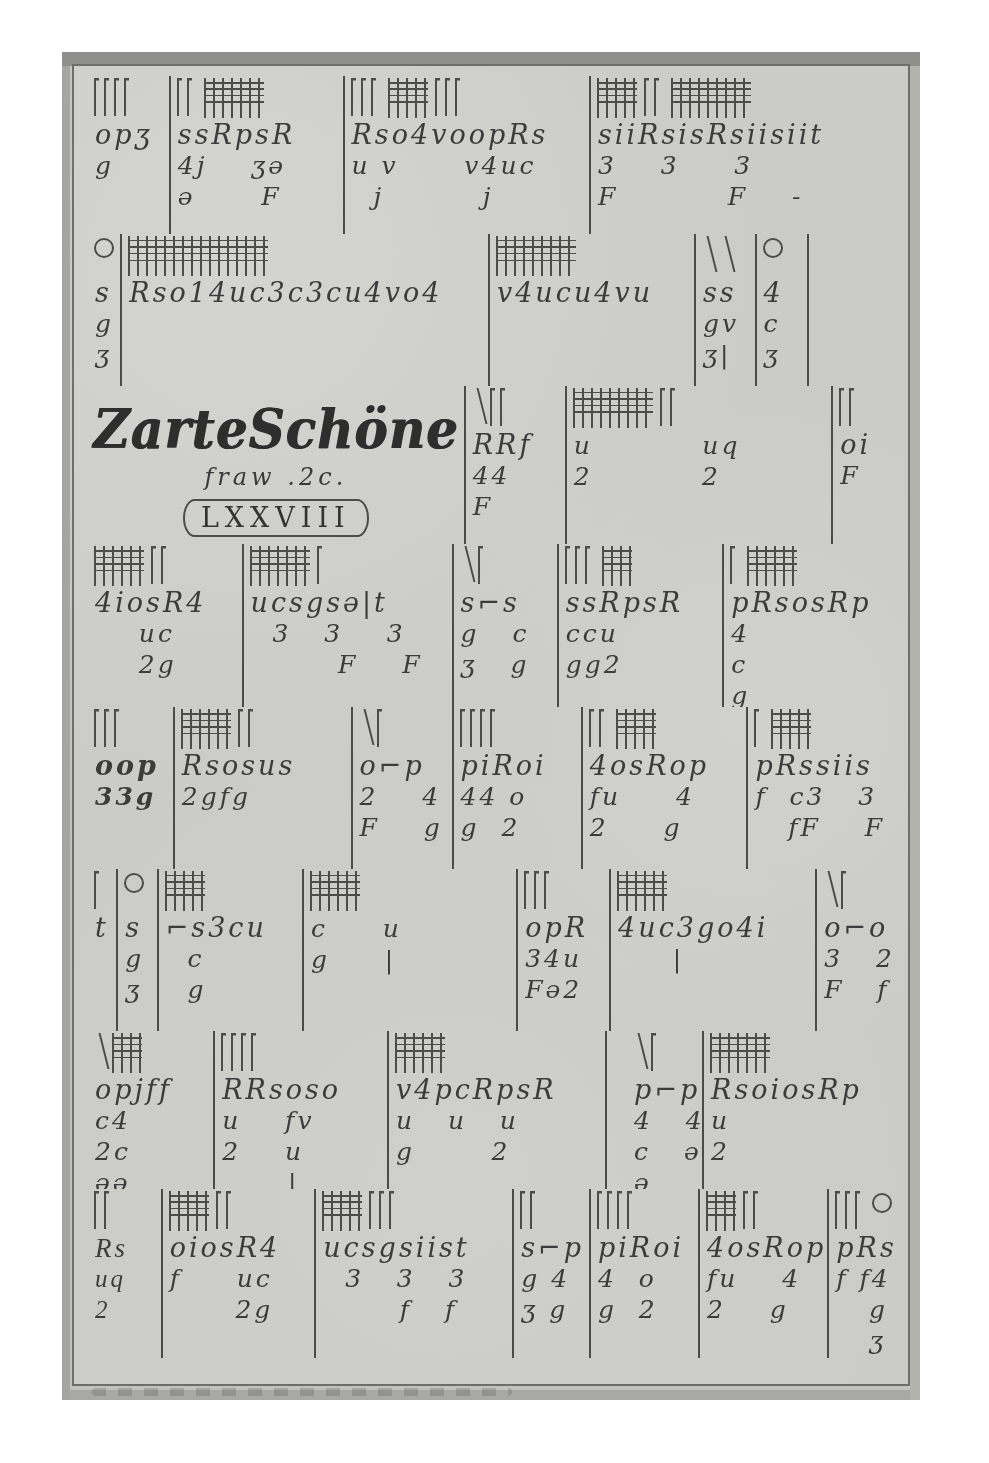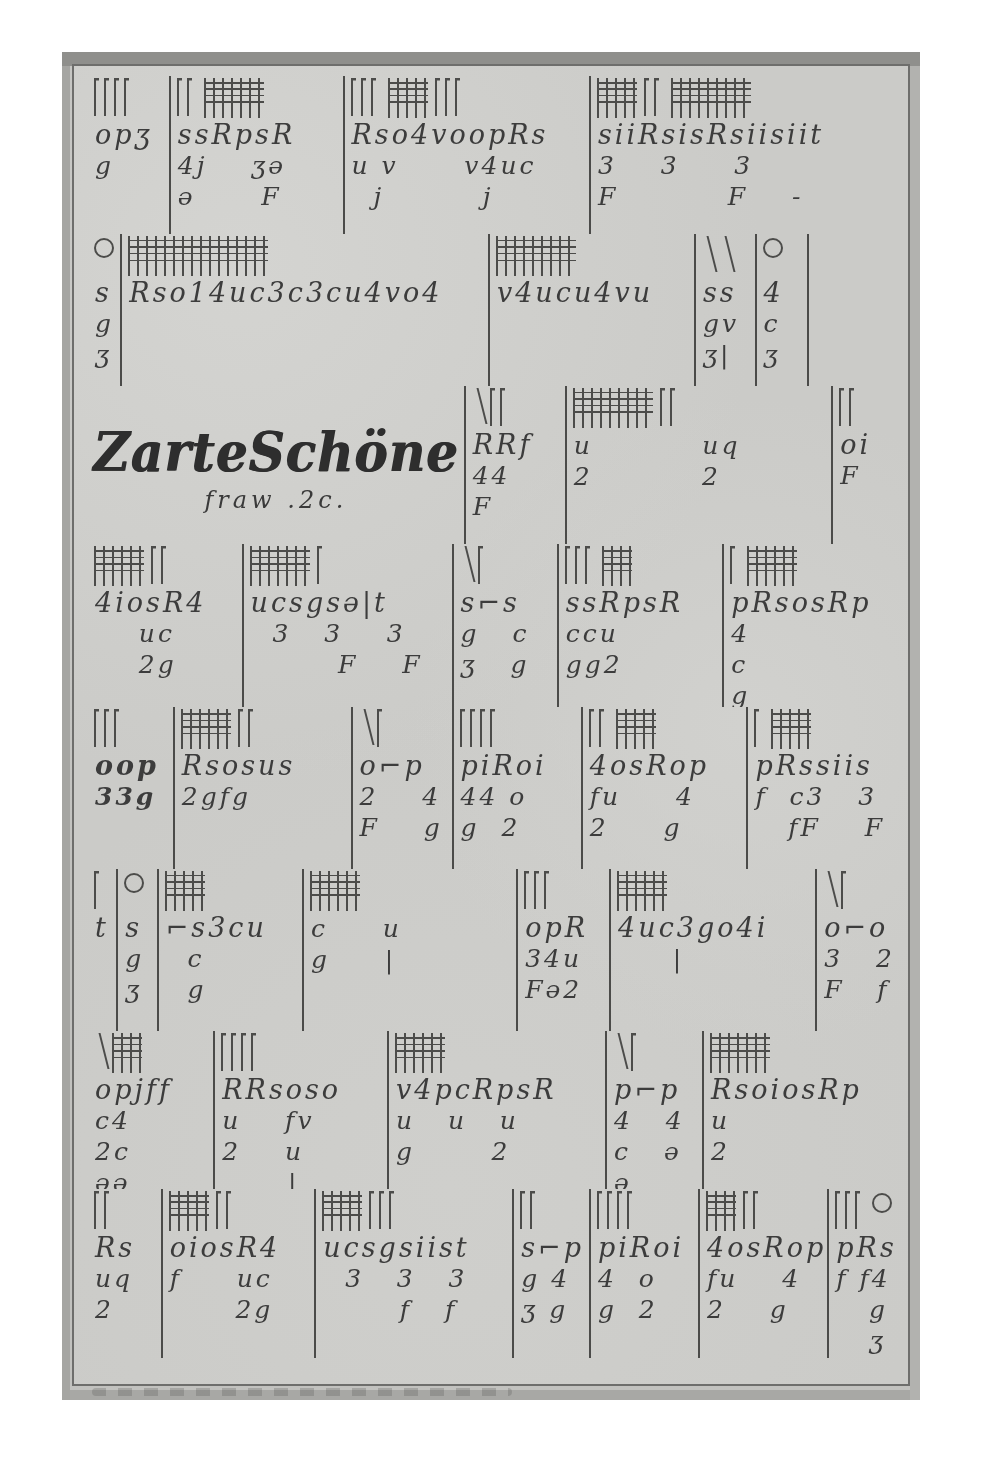--- a/index.html
+++ b/index.html
@@ -142,20 +142,21 @@
             <div class="line sub">ʒ</div>
           </div>
           <div class="measure bl" style="width: 11%;">
             <div class="flags"></div>
           </div>
         </div>
         <div class="system" style="height: 158px;">
           <div class="measure title-cell" style="width: 46.5%;">
             <div class="title-main">ZarteSchöne</div>
             <div class="title-sub">fraw .2c.</div>
+            <div class="title-num">LXXVIII</div>
           </div>
           <div class="measure bl" style="width: 12.5%;">
             <div class="flags">
               <div class="fl fl-slash"></div>
               <div class="fl fl-stems" style="width: 20px;"></div>
             </div>
             <div class="line main">RRf</div>
             <div class="line sub">44</div>
             <div class="line sub">F</div>
           </div>
@@ -351,41 +352,41 @@
             <div class="line sub">      |</div>
           </div>
           <div class="measure bl" style="width: 27%;">
             <div class="flags">
               <div class="fl fl-grid" style="width: 50px;"></div>
             </div>
             <div class="line main">v4pcRpsR</div>
             <div class="line sub">u   u   u</div>
             <div class="line sub">g       2</div>
           </div>
-          <div class="measure bl" style="width: 12%;">
+          <div class="measure bl" style="width: 12%; padding-left: 20px;">
             <div class="flags">
               <div class="fl fl-slash"></div>
               <div class="fl fl-stems" style="width: 10px;"></div>
             </div>
             <div class="line main">p⌐p</div>
             <div class="line sub">4   4</div>
             <div class="line sub">c   ə</div>
             <div class="line sub">ə</div>
           </div>
           <div class="measure bl" style="width: 24%;">
             <div class="flags">
               <div class="fl fl-grid" style="width: 60px;"></div>
             </div>
             <div class="line main">RsoiosRp</div>
             <div class="line sub">u</div>
             <div class="line sub">2</div>
           </div>
         </div>
         <div class="system" style="height: 169px;">
-          <div class="measure" style="width: 9%;">
+          <div class="measure" style="width: 9%; font-family: Liberation Serif, serif;">
             <div class="flags">
               <div class="fl fl-stems" style="width: 20px;"></div>
             </div>
             <div class="line main">Rs</div>
             <div class="line sub">uq</div>
             <div class="line sub">2</div>
           </div>
           <div class="measure bl" style="width: 19%;">
             <div class="flags">
               <div class="fl fl-grid" style="width: 40px;"></div>

